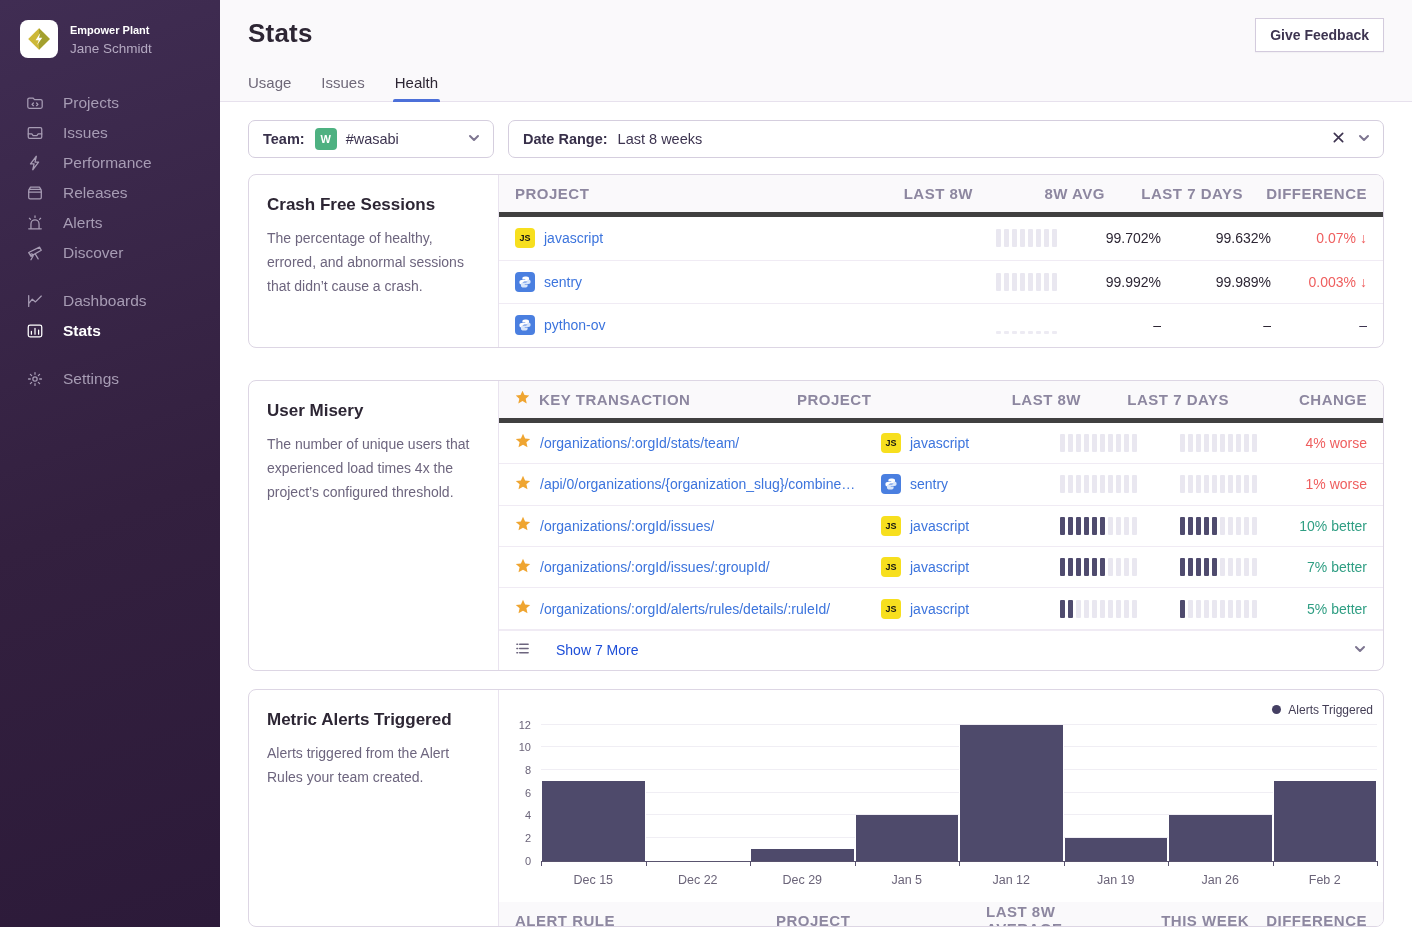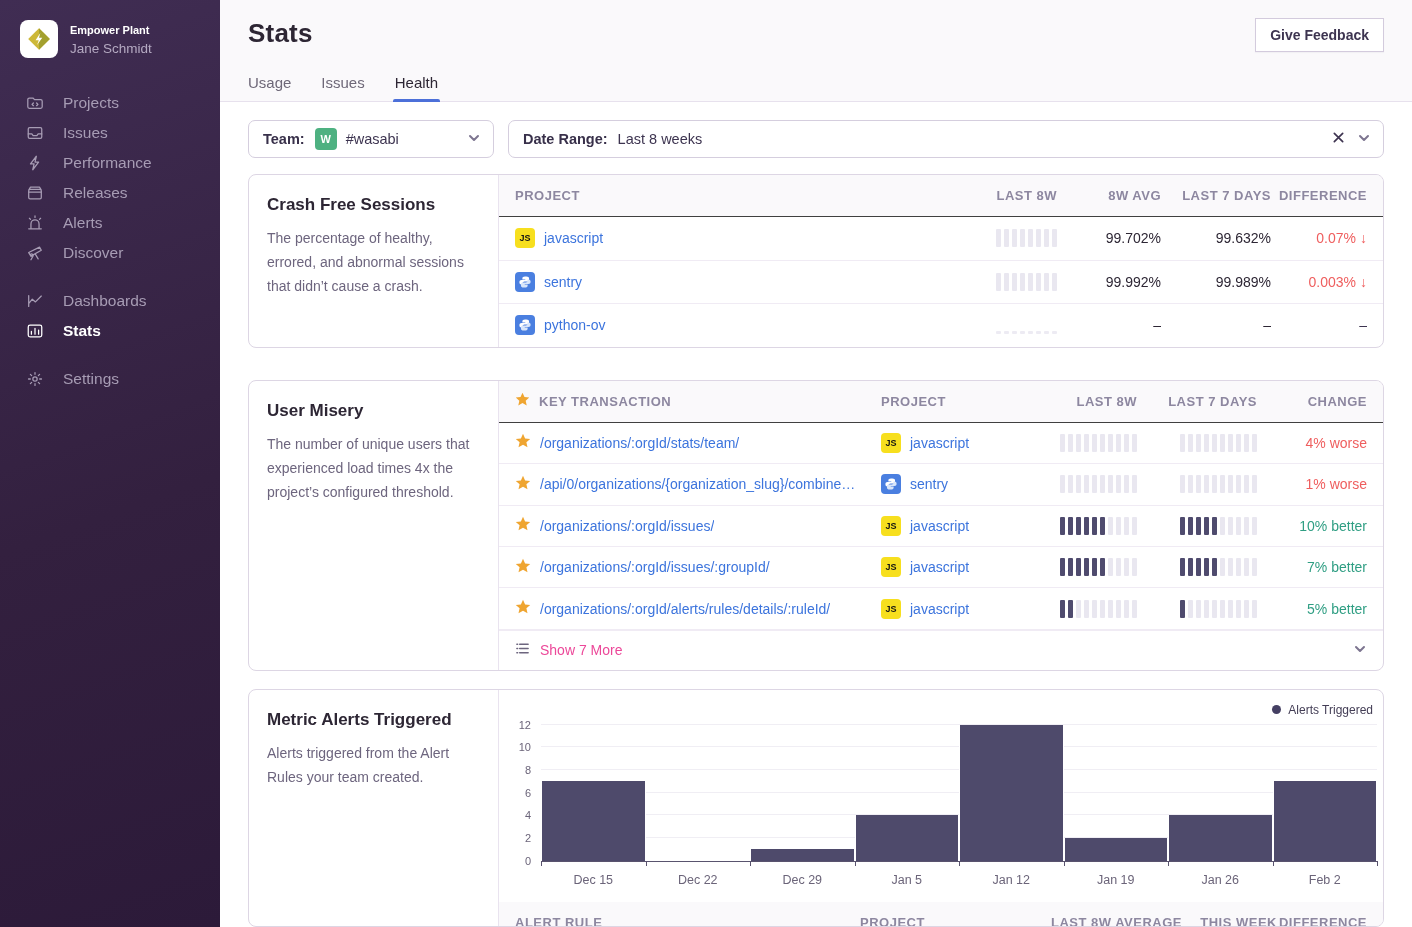--- a/index.html
+++ b/index.html
@@ -64,22 +64,22 @@
   
   .panel { border:1px solid #ddd6e4; border-radius:8px; display:flex; background:#fff; overflow:hidden; }
   .p-crash { height:175px; margin-bottom:32px; }
   .p-misery { height:293px; margin-bottom:18px; }
   .p-alerts { height:240px; }
   .desc { width:250px; min-width:250px; border-right:1px solid #e9e3ef; padding:20px 20px 0 18px; }
   .desc h3 { margin:0 0 11px 0; font-size:17px; font-weight:600; color:#2d2634; }
   .desc p { margin:0; font-size:14px; line-height:24px; color:#6d657e; }
 
   .tbl { flex:1; display:flex; flex-direction:column; min-width:0; }
-  .thead { display:flex; align-items:center; height:42px; min-height:42px; background:#faf9fb; border-bottom:1px solid #404040;
-           font-size:13px; font-weight:700; letter-spacing:.5px; color:#8d87a0; text-transform:uppercase; }
+  .thead { display:flex; align-items:center; height:42px; min-height:42px; background:#faf9fb; border-bottom:5px solid #404040;
+           font-size:15px; font-weight:700; letter-spacing:.5px; color:#8d87a0; text-transform:uppercase;gap:28px; }
   .trow { display:flex; align-items:center; flex:1; border-bottom:1px solid #f0ebf4; font-size:14px; min-height:0; }
   .trow:last-of-type { border-bottom:none; }
   .cell { display:flex; align-items:center; }
   .c-main { flex:1; padding-left:16px; gap:9px; min-width:0; }
   .c-main .trunc { white-space:nowrap; overflow:hidden; text-overflow:ellipsis; }
   .c-right { justify-content:flex-end; }
   .link { color:#3c74dd; text-decoration:none; cursor:pointer; }
 
   
   .cf-spark { width:112px; padding-right:6px; }
@@ -95,21 +95,21 @@
   .trend-down, .trend-worse { color:#ef5e5e; }
   .trend-better { color:#2f9e83; }
   .trend-none { color:#3d3450; }
   .arrow { margin-left:4px; font-size:14px; }
 
   .sparkline { display:flex; align-items:flex-end; gap:3px; height:18px; }
   .sparkline .bar { width:5px; height:18px; background:#e9e7f0; border-radius:1px; }
   .sparkline .bar.dark { background:#4f4b6e; }
   .sparkline .bar.stub { height:3px; background:#edebf3; }
 
-  .tfoot { display:flex; align-items:center; height:40px; min-height:40px; padding:0 16px; gap:10px; font-size:14px; color:#ec4899; border-top:1px solid #f0ebf4; cursor:pointer; }
+  .tfoot { display:flex; align-items:center; height:40px; min-height:40px; padding:0 16px; gap:26px; font-size:14px; color:#1d4ed8; border-top:1px solid #f0ebf4; cursor:pointer; }
   .list-icon svg { width:15px; height:15px; stroke:#6d657e; stroke-width:1.6; fill:none; stroke-linecap:round; }
 
   
   .chart-col { flex:1; display:flex; flex-direction:column; min-width:0; }
   .chart-block { position:relative; height:212px; min-height:212px; padding:36px 6px 0 42px; }
   .legend { position:absolute; top:13px; right:10px; display:flex; align-items:center; gap:7px; font-size:12px; color:#433d55; cursor:pointer; }
   .legend-dot { width:9px; height:9px; border-radius:50%; background:#454063; }
   .plot { position:relative; height:136px; border-bottom:1px solid #59536e; }
   .gridline { position:absolute; left:0; right:0; height:1px; background:#f0eef4; }
   .ylab { position:absolute; left:-10px; transform:translate(-100%,50%); font-size:11px; color:#6b6479; }

